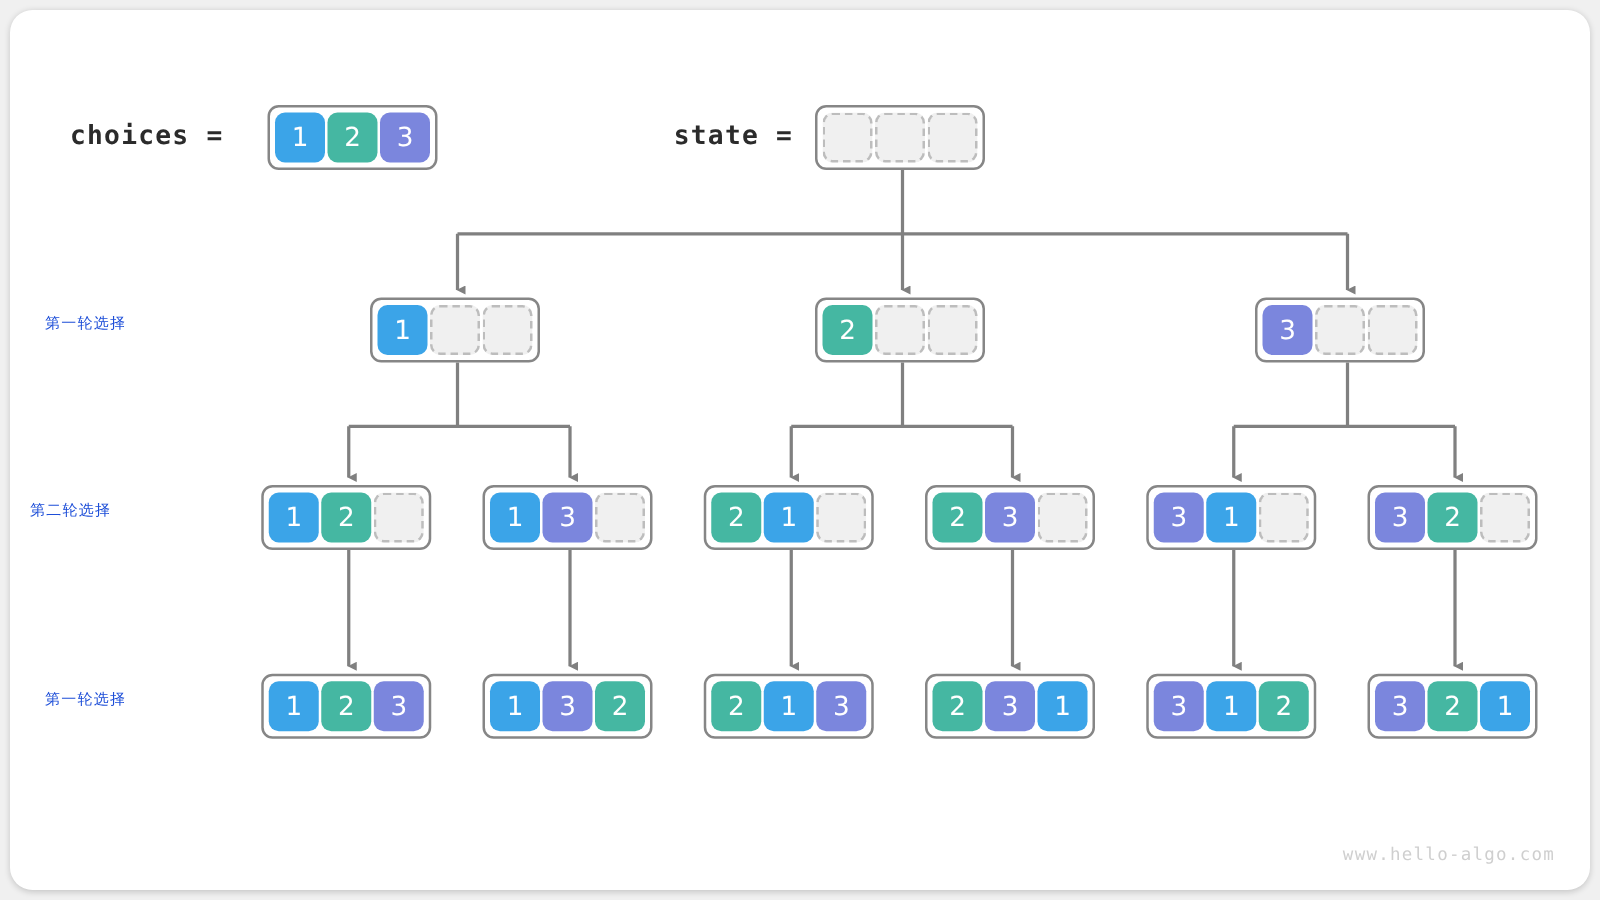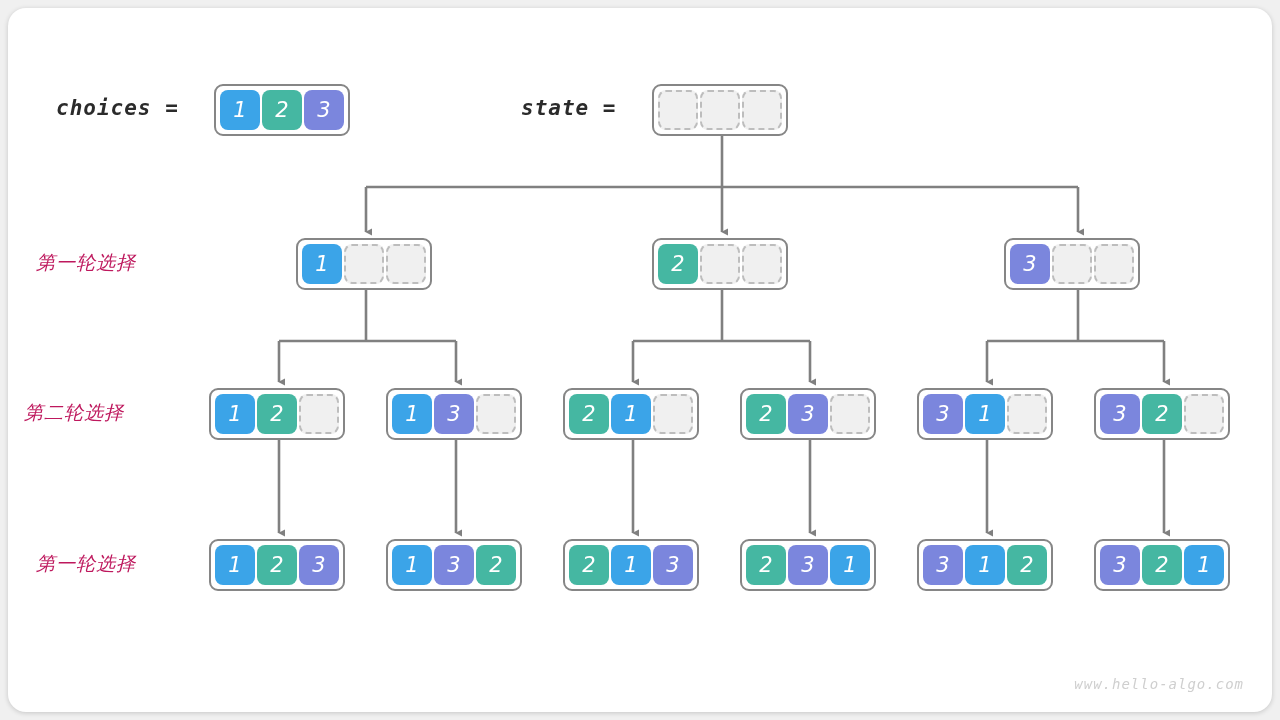--- a/index.html
+++ b/index.html
@@ -7,21 +7,20 @@
     padding: 0;
     background: #ffffff;
     font-family: "Liberation Sans", "DejaVu Sans", sans-serif;
   }
   #root {
     position: relative;
     width: 1280px;
     height: 720px;
     background: #f0f0f0;
     overflow: hidden;
-    font-style: italic;
   }
   .card {
     position: absolute;
     left: 8px;
     top: 8px;
     width: 1264px;
     height: 704px;
     background: #ffffff;
     border-radius: 18px;
     box-shadow: 0 1px 5px rgba(0,0,0,0.18);
@@ -46,22 +45,22 @@
     font-family: "DejaVu Sans Mono", "Liberation Mono", monospace;
     font-weight: bold;
     font-size: 21px;
     color: #2b2b2b;
     white-space: nowrap;
     letter-spacing: 1px;
   }
   .row-label {
     position: absolute;
     font-family: "DejaVu Sans", "Liberation Sans", sans-serif;
-    font-size: 19px;
-    color: #be185d;
+    font-size: 12px;
+    color: #1d4ed8;
     white-space: nowrap;
     letter-spacing: 1px;
   }
   .watermark {
     position: absolute;
     right: 36px;
     bottom: 28px;
     font-family: "DejaVu Sans Mono", "Liberation Mono", monospace;
     font-size: 14px;
     color: #cfcfcf;
@@ -147,21 +146,21 @@
         <path d="M279,440 L279,533" marker-end="url(#arrowhead)"></path>
         <path d="M456,440 L456,533" marker-end="url(#arrowhead)"></path>
         <path d="M633,440 L633,533" marker-end="url(#arrowhead)"></path>
         <path d="M810,440 L810,533" marker-end="url(#arrowhead)"></path>
         <path d="M987,440 L987,533" marker-end="url(#arrowhead)"></path>
         <path d="M1164,440 L1164,533" marker-end="url(#arrowhead)"></path>
       </g>
     </svg>
 
     <div class="mono-label" style="left:56px; top:96px;">choices  =</div>
-    <div class="mono-label" style="left:521px; top:96px;">state  =</div>
+    <div class="mono-label" style="left:539px; top:96px;">state  =</div>
 
     <div class="node" id="choices-node" style="left:214px; top:84px;">
         <div class="cell v1">1</div>
         <div class="cell v2">2</div>
         <div class="cell v3">3</div>
       </div>
     <div class="node" id="state-node" style="left:652px; top:84px;">
         <div class="cell empty"></div>
         <div class="cell empty"></div>
         <div class="cell empty"></div>

